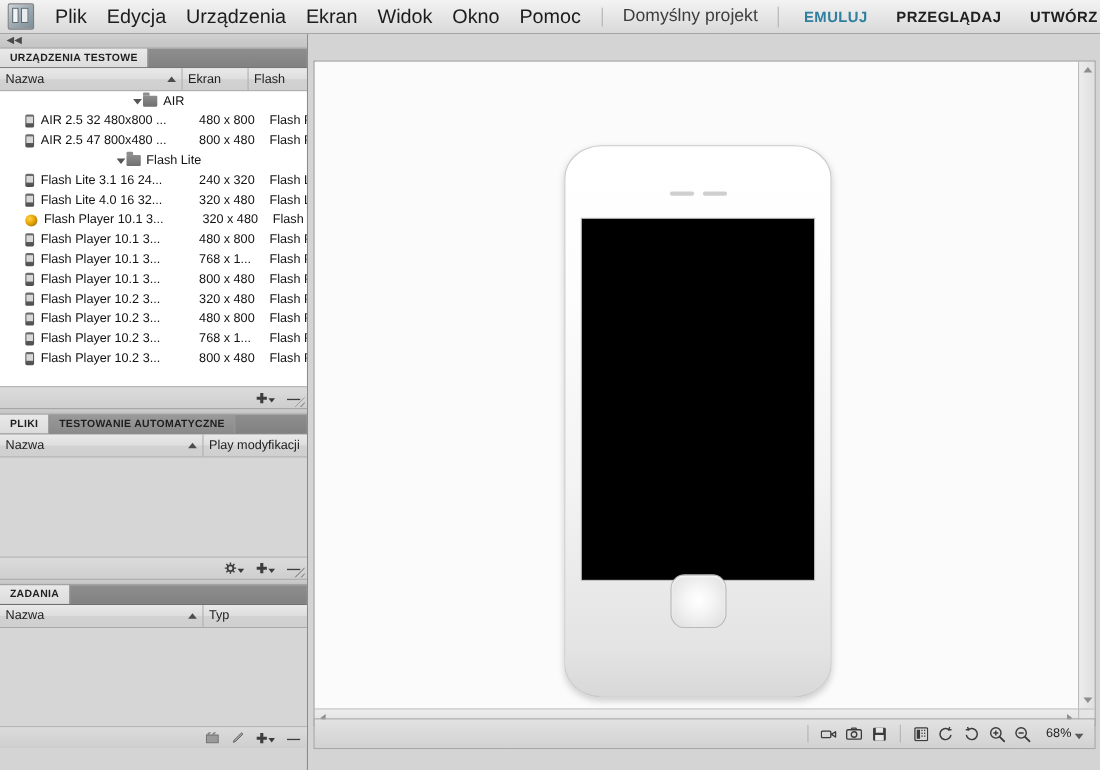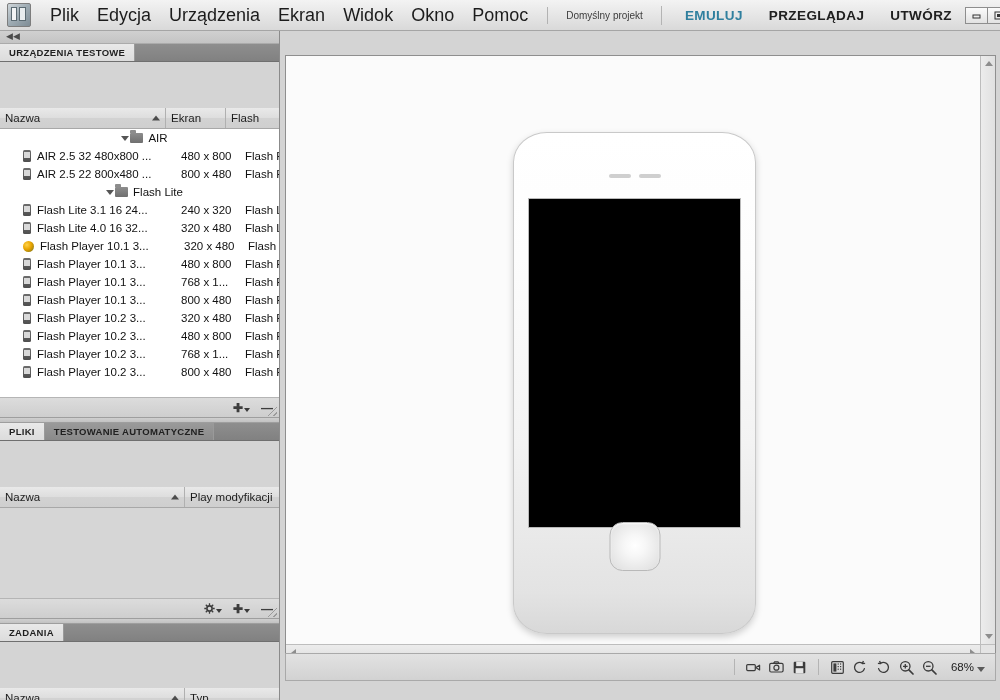--- a/index.html
+++ b/index.html
@@ -36,21 +36,21 @@
     background:#e8ecee;border:1px solid #5b6a72;box-sizing:border-box;
   }
   .menu-item{
     padding:4px 9px;font-size:18px;color:#1c1c1c;cursor:default;
     white-space:nowrap;
   }
   .menu-sep{
     width:1px;height:17px;background:#b2b2b2;margin:0 10px;flex:none;
   }
   .project-name{
-    font-size:10px;color:#3d3d3d;white-space:nowrap;padding:0 8px;
+    font-size:16px;color:#3d3d3d;white-space:nowrap;padding:0 8px;
   }
   .mode-sep{width:1px;height:19px;background:#b4b4b4;margin:0 10px;flex:none;}
   .mode-btn{
     font-size:13.5px;font-weight:bold;letter-spacing:.4px;
     padding:4px 13px;white-space:nowrap;cursor:default;color:#202020;
   }
   .mode-btn.active{color:#2f7f9e;}
   .spacer{flex:1 1 auto;}
   .wbtns{display:flex;margin-right:8px;}
   .wbtn{
@@ -89,21 +89,21 @@
   }
   .ptab.inactive{
     background:linear-gradient(to bottom,#9a9a9a,#8a8a8a);color:#202020;
   }
   .tabfill{flex:1;}
 
   .colhead{
     height:20px;display:flex;align-items:stretch;
     background:linear-gradient(to bottom,#e9e9e9 0%,#dedede 48%,#d2d2d2 52%,#cfcfcf 100%);
     border-bottom:1px solid #a8a8a8;
-    font-size:11.5px;color:#1d1d1d;margin-top:46px;
+    font-size:11.5px;color:#1d1d1d;
   }
   .colhead .ch{
     display:flex;align-items:center;padding:0 5px;
     border-right:1px solid #b0b0b0;position:relative;box-sizing:border-box;
   }
   .colhead .ch:last-child{border-right:none;}
   .sortarrow{
     position:absolute;right:5px;top:50%;transform:translateY(-50%);
     width:0;height:0;border-left:4px solid transparent;border-right:4px solid transparent;
     border-bottom:5px solid #4c4c4c;
@@ -360,21 +360,21 @@
             <span class="grp-label">AIR</span>
           </div>
           <div class="row">
             <span class="dev-icon"></span>
             <span class="c-name">AIR 2.5 32 480x800 ...</span>
             <span class="c-screen">480 x 800</span>
             <span class="c-flash">Flash Play</span>
           </div>
           <div class="row">
             <span class="dev-icon"></span>
-            <span class="c-name">AIR 2.5 22 800x480 ...</span>
+            <span class="c-name">AIR 2.5 47 800x480 ...</span>
             <span class="c-screen">800 x 480</span>
             <span class="c-flash">Flash Play</span>
           </div>
           <div class="row">
             <span class="grp-tri">
               <span class="tri"></span>
             </span>
             <span class="folder-icon"></span>
             <span class="grp-label">Flash Lite</span>
           </div>

